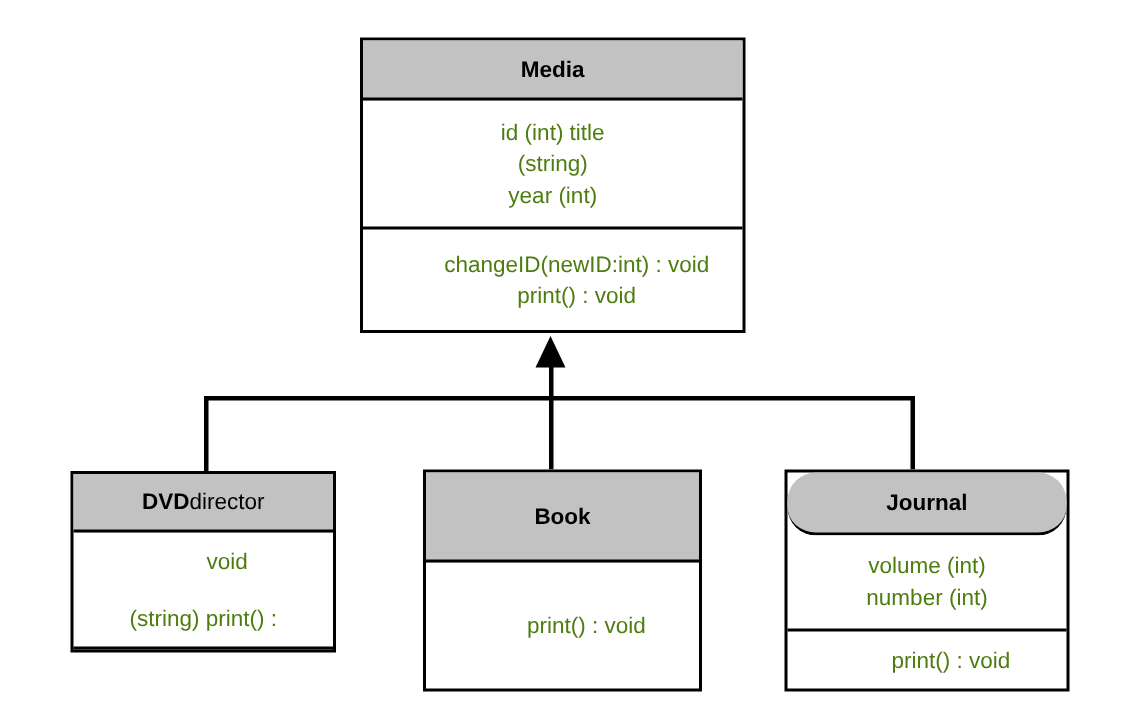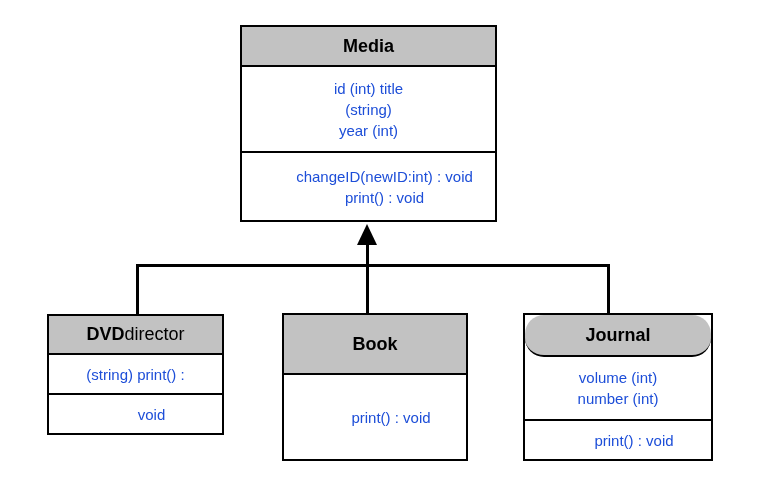--- a/index.html
+++ b/index.html
@@ -23,35 +23,35 @@
     display: flex;
     flex-direction: column;
   }
   .uml-header {
     box-sizing: border-box;
     background: #c2c2c2;
     border-bottom: 2px solid #000000;
     display: flex;
     align-items: center;
     justify-content: center;
-    font-size: 18px;
+    font-size: 15px;
     color: #000000;
     flex: 0 0 auto;
   }
   .uml-header.bold-all { font-weight: bold; }
   .uml-header b { font-weight: bold; }
   .uml-compartment {
     box-sizing: border-box;
     display: flex;
     align-items: center;
     justify-content: center;
     text-align: center;
     font-size: 15px;
     line-height: 21px;
-    color: #1d4ed8;
+    color: #4d7c0f;
     white-space: pre-line;
   }
   .uml-compartment.with-sep { border-bottom: 2px solid #000000; }
   .uml-compartment.grow { flex: 1 1 auto; margin-left: 32px; }
   .edge {
     position: absolute;
     background: #000000;
   }
   .arrowhead {
     position: absolute;
@@ -80,22 +80,22 @@
   <div class="edge" style="left:366px; top:243px; width:3px; height:70px;"></div>
   <div class="edge" style="left:136px; top:264px; width:474px; height:3px;"></div>
   <div class="edge" style="left:136px; top:264px; width:3px; height:50px;"></div>
   <div class="edge" style="left:607px; top:264px; width:3px; height:49px;"></div>
 
   <div class="uml-box" style="left:47px; top:314px; width:177px; height:121px;">
     <div class="uml-header" style="height:39px;">
         <b>DVD</b>
         <span> director</span>
       </div>
+    <div class="uml-compartment grow">void</div>
     <div class="uml-compartment with-sep" style="height:40px;">(string) print() :</div>
-    <div class="uml-compartment grow">void</div>
   </div>
 
   <div class="uml-box" style="left:282px; top:313px; width:186px; height:148px;">
     <div class="uml-header bold-all" style="height:60px;">Book</div>
     <div class="uml-compartment grow">print() : void</div>
   </div>
 
   <div class="uml-box" style="left:523px; top:313px; width:190px; height:148px;">
     <div class="uml-header bold-all" style="height:42px;border-radius:19px;">Journal</div>
     <div class="uml-compartment with-sep" style="height:64px;">volume (int)

